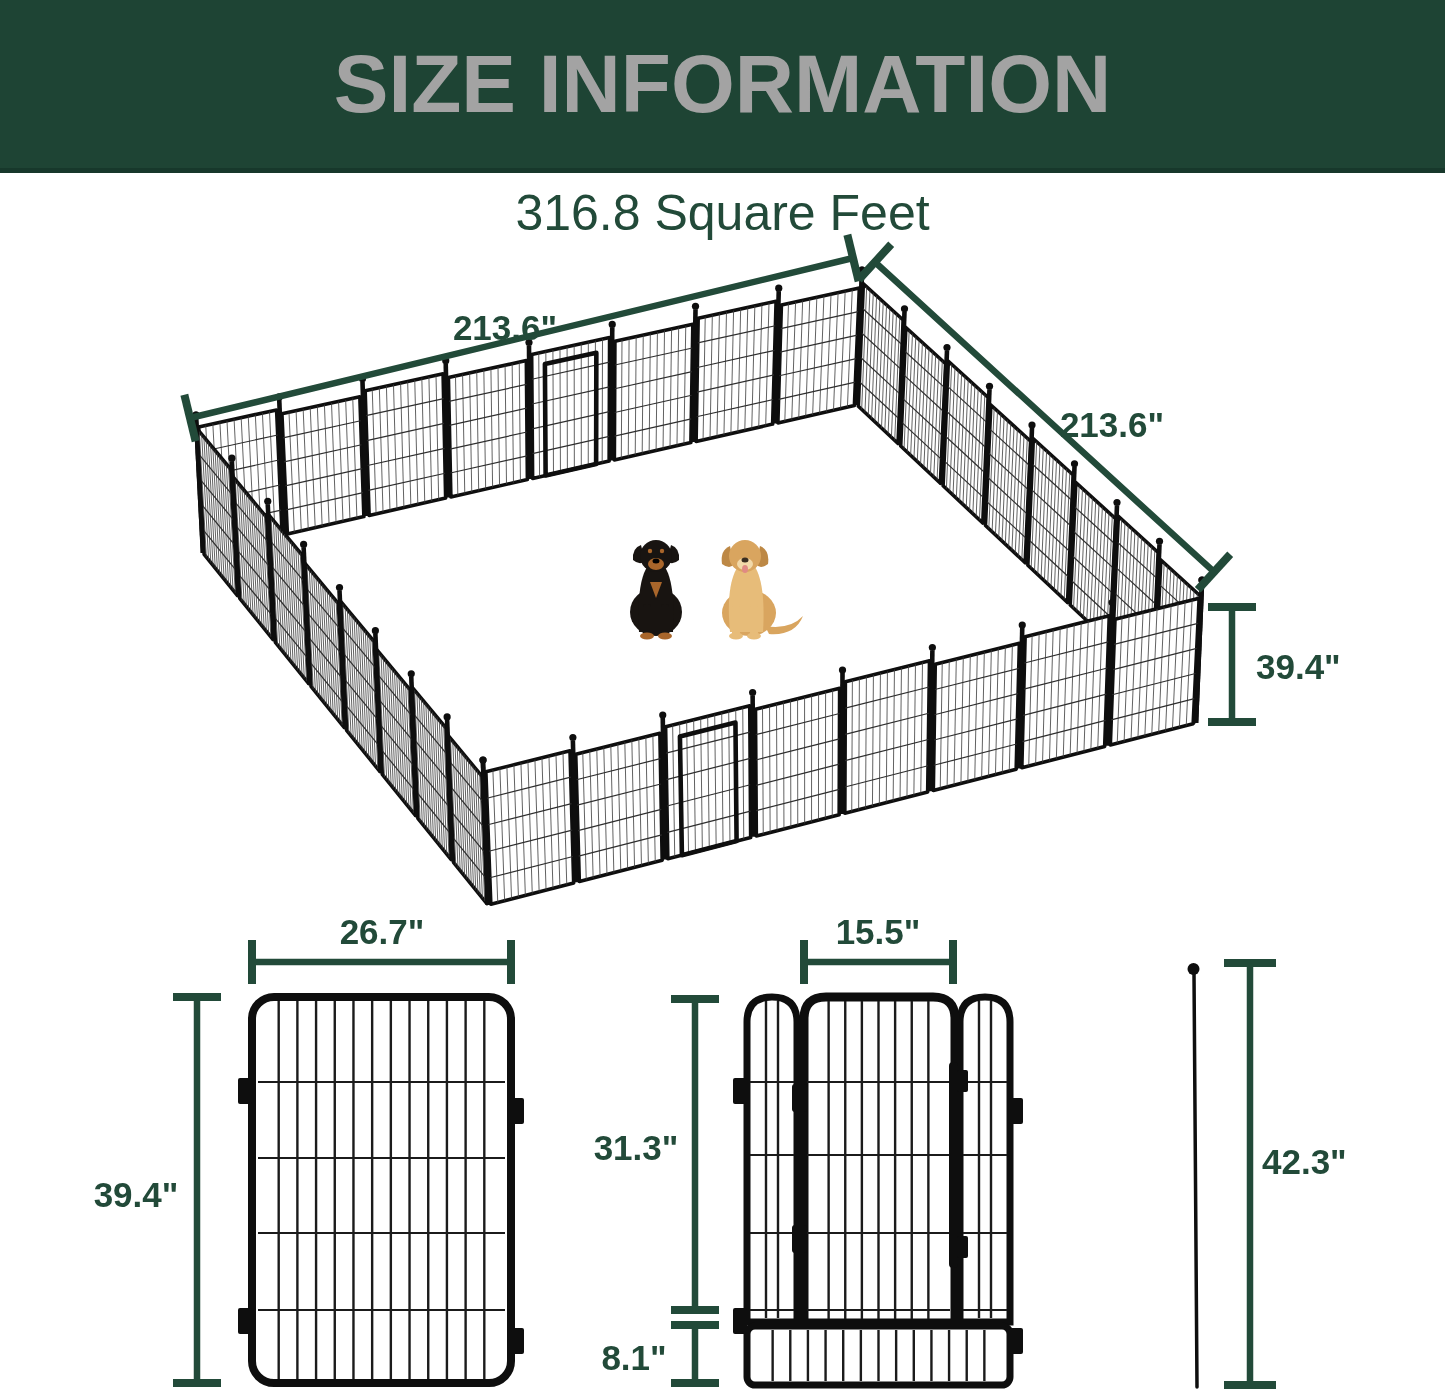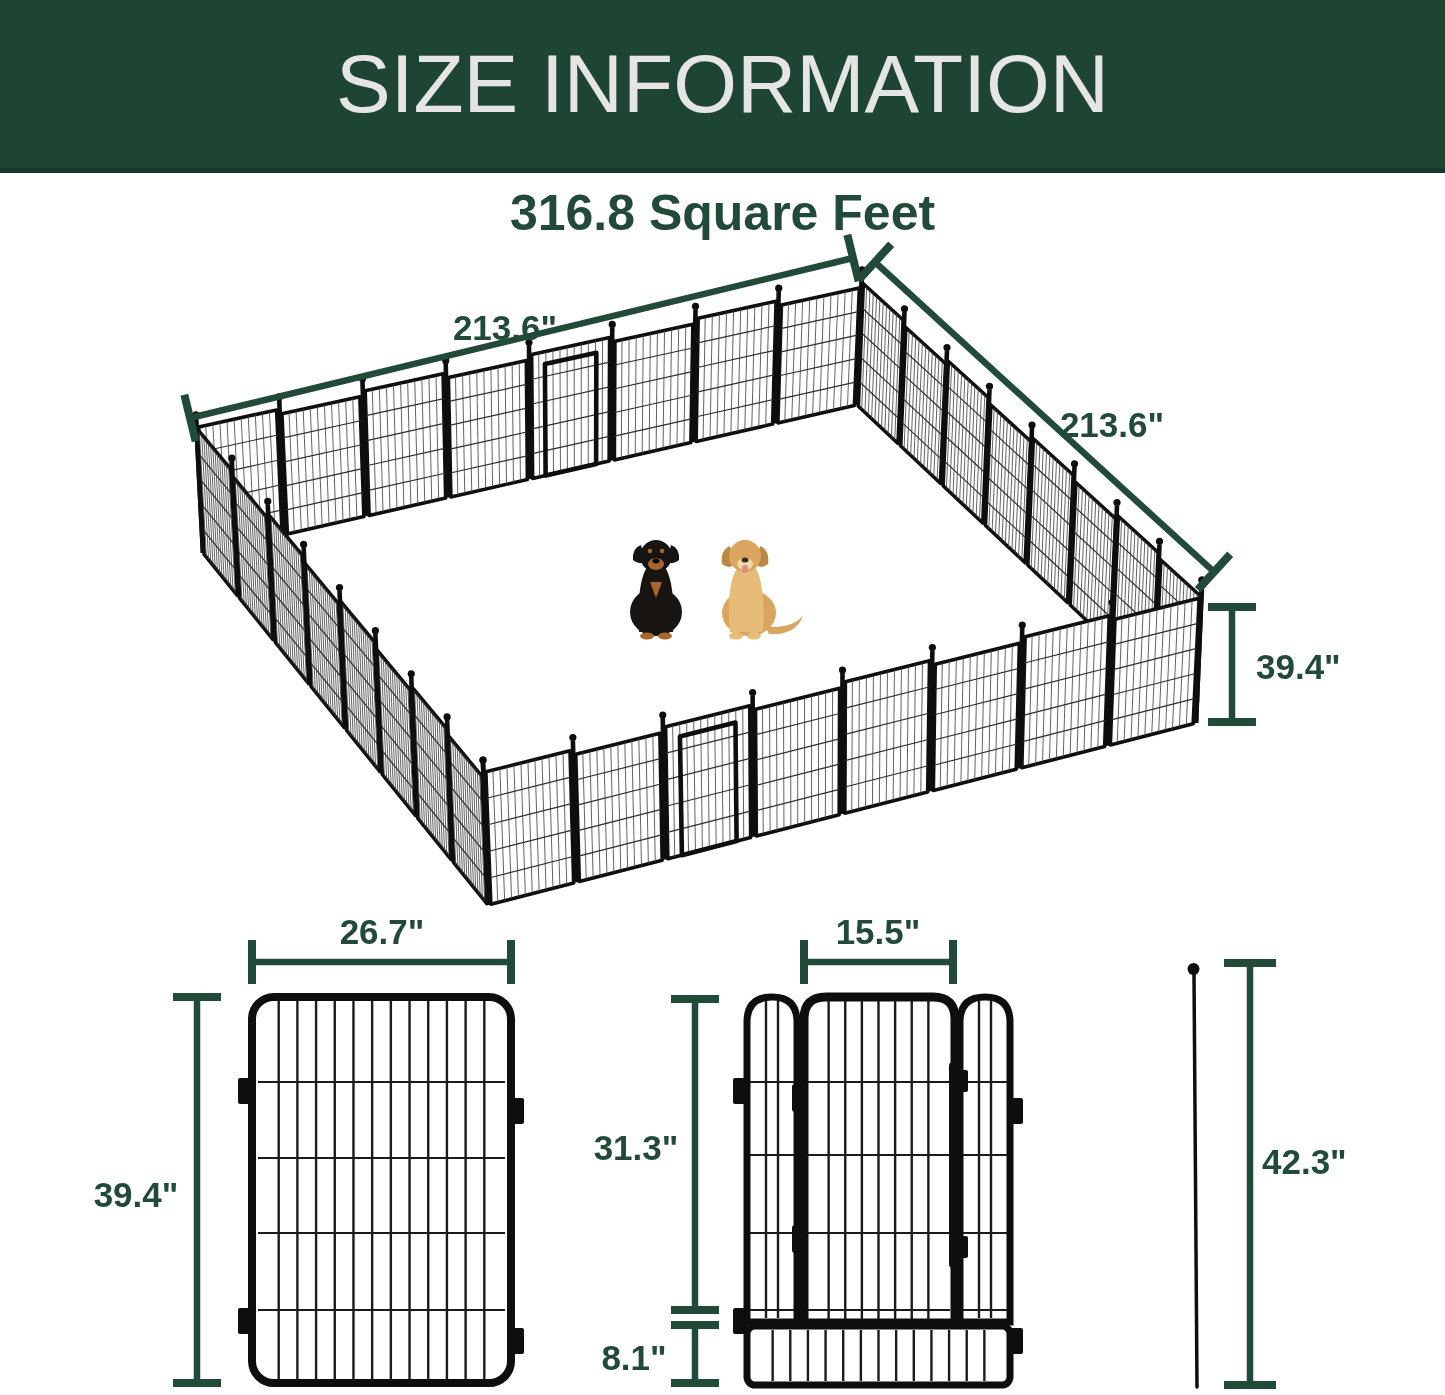--- a/index.html
+++ b/index.html
@@ -5,23 +5,23 @@
   :root{
     --green-bg:#1e4434; --green:#224a39; --fence:#0e0e0e;
     --rott:#181411; --rott-tan:#a9662b; --gold:#d9a55f; --gold-light:#e7bc79;
   }
   html,body{margin:0;padding:0;background:#fff;}
   body{width:1445px;height:1395px;position:relative;overflow:hidden;
        font-family:"Liberation Sans",sans-serif;}
   .header{position:absolute;top:0;left:0;width:1445px;height:168px;
           background:var(--green-bg,#1e4434);border-bottom:5px solid #17382b;
           display:flex;align-items:center;justify-content:center;}
-  .header h1{margin:4px;color:#e5e5e5;font-size:82px;font-weight:400;letter-spacing:0px;}
+  .header h1{margin:4px;color:#a3a3a3;font-size:82px;font-weight:700;letter-spacing:0px;}
   .subtitle{position:absolute;top:184px;left:0;width:1445px;text-align:center;
-            color:var(--green,#224a39);font-size:50px;font-weight:700;}
+            color:var(--green,#224a39);font-size:50px;font-weight:400;}
   svg{position:absolute;top:0;left:0;}
   .dl{stroke:var(--green,#224a39);stroke-width:6.5;stroke-linecap:square;fill:none;}
   .dt{stroke:var(--green,#224a39);stroke-width:8;stroke-linecap:square;}
   .dimtext{fill:var(--green,#224a39);font-family:"Liberation Sans",sans-serif;
            font-size:35px;font-weight:700;}
   .f7{fill:#fff;stroke:var(--fence,#0e0e0e);stroke-width:7;}
   .f8{fill:#fff;stroke:var(--fence,#0e0e0e);stroke-width:8;}
   .f9{fill:#fff;stroke:var(--fence,#0e0e0e);stroke-width:9;}
   .tab{fill:var(--fence,#0e0e0e);}
 </style>

